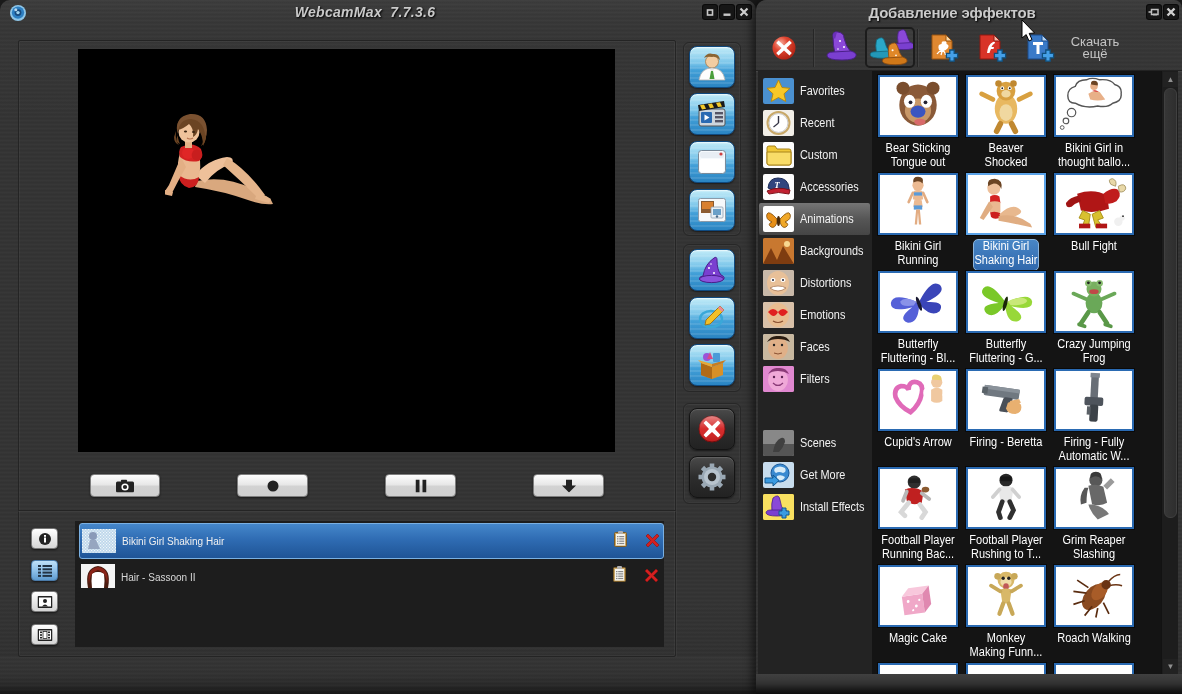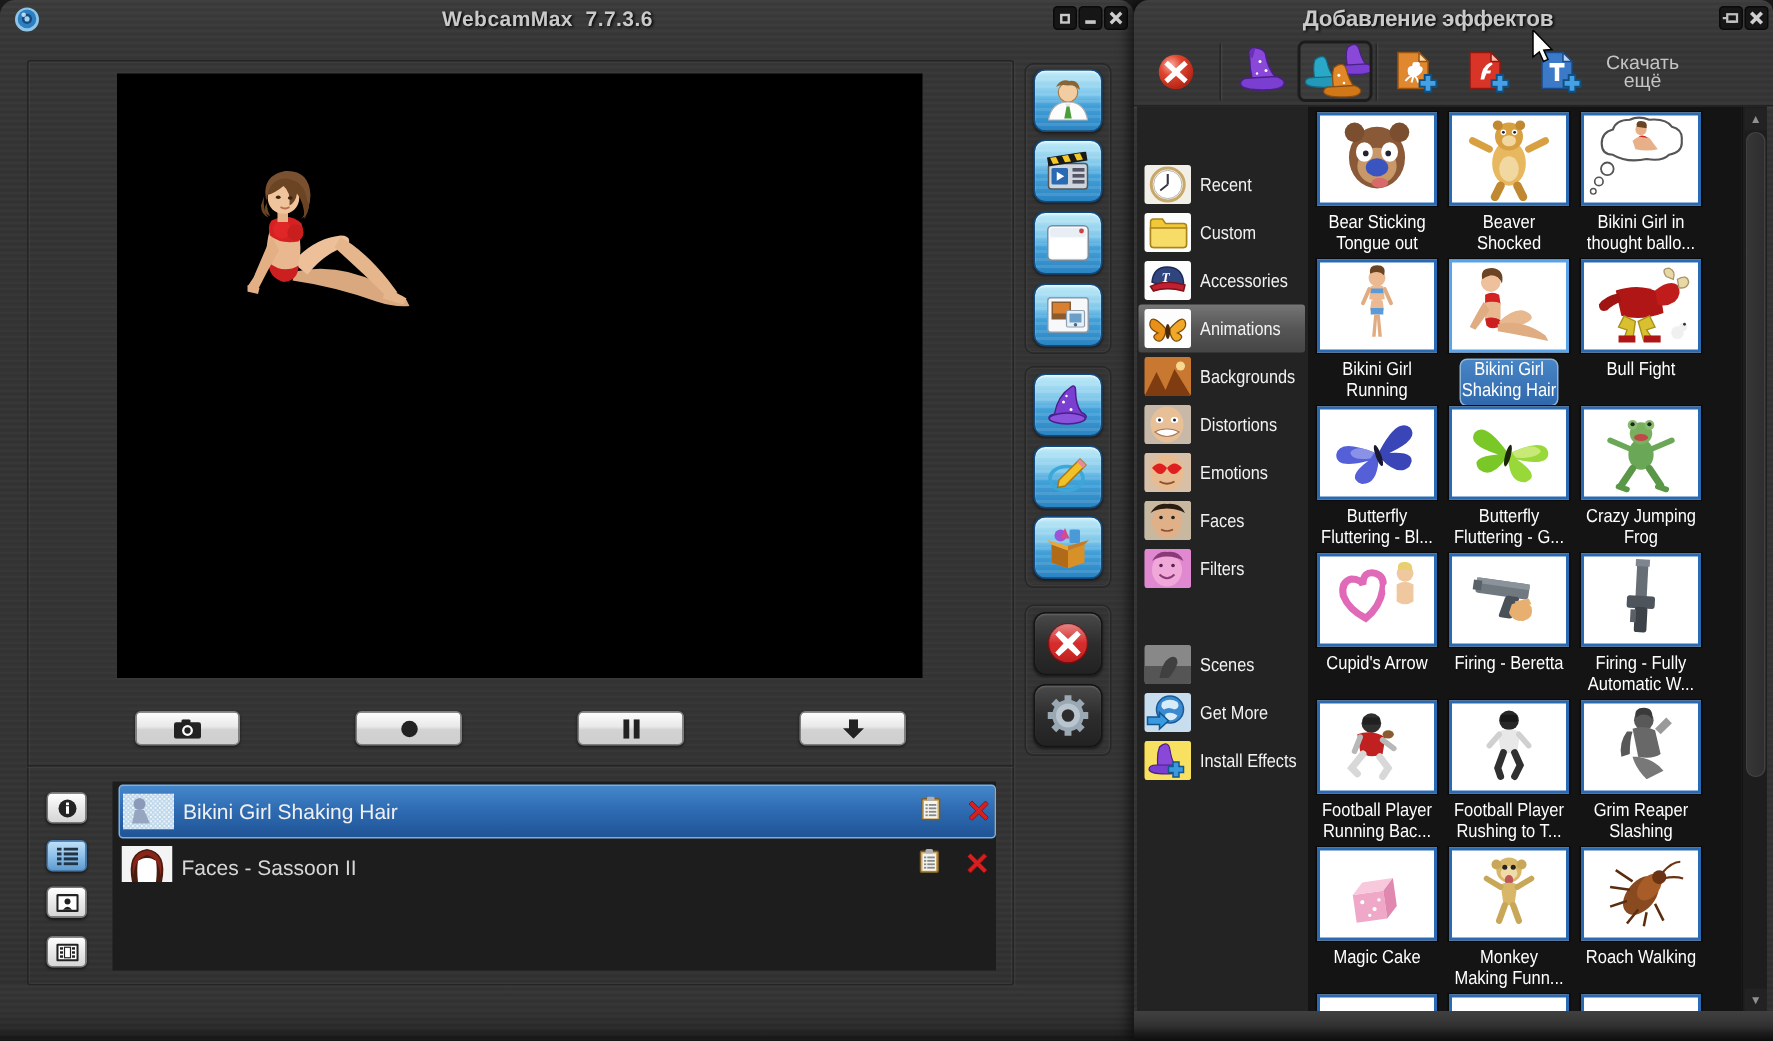--- a/index.html
+++ b/index.html
@@ -48,21 +48,21 @@
 .smbtn svg { position:absolute; left:50%; top:50%; transform:translate(-50%,-50%); }
 
 
 #listbox { left:75px; top:521px; width:589px; height:126px; background:#1d1d1d; }
 #row1 { position:absolute; left:4px; top:2px; width:585px; height:36px;
   background:linear-gradient(180deg,#4587cb 0,#2f6cb3 45%,#1f5496 100%);
   border:1px solid #7ab0e2; border-radius:3px; }
 #row2 { position:absolute; left:4px; top:38px; width:585px; height:37px; }
 .rowthumb { position:absolute; left:2px; top:5px; width:34px; height:24px; }
 .rowtext { position:absolute; left:42px; top:0; height:100%; display:flex; align-items:center;
-  font-size:14px; color:#f0f0f0; }
+  font-size:10px; color:#f0f0f0; }
 .clip { position:absolute; left:534px; top:7px; }
 .rowx { position:absolute; left:566px; top:10px; }
 
 
 .sidegroup { position:absolute; left:683px; width:58px; border:1px solid #272727; border-radius:6px; box-shadow:inset 0 0 0 1px rgba(255,255,255,0.04);}
 .bluebtn { position:absolute; left:689px; width:46px; height:42px; border-radius:8px;
   background:
    repeating-linear-gradient(180deg, rgba(255,255,255,0.10) 0 2px, rgba(255,255,255,0) 2px 5px),
    linear-gradient(180deg,#c2ecf8 0,#7cc6ea 40%,#42a0d8 58%,#2a84c2 100%);
   border:1px solid #0f4a80; box-shadow:inset 0 1px 1px rgba(255,255,255,0.6), 0 1px 2px rgba(0,0,0,0.5); }
@@ -112,21 +112,21 @@
    repeating-linear-gradient(180deg, rgba(255,255,255,0.014) 0 1px, rgba(0,0,0,0.04) 2px 3px, rgba(255,255,255,0) 3px 4px),
    linear-gradient(180deg,#353535 0,#323232 18px,#2a2a2a 28px,#171717 36px,#101010 100%); }
 
 .cursor { z-index:99; }
 </style>
 </head>
 <body>
 <div id="stage">
 
   <div id="mainwin" class="abs brushed">
-    <div class="titletext" style="width:730px;">WebcamMax&nbsp; 7.7.3.6</div>
+    <div class="titletext" style="width:730px;font-style:italic;">WebcamMax&nbsp; 7.7.3.6</div>
     <svg class="abs" style="left:9px;top:4px;" width="18" height="18" viewBox="0 0 18 18">
       <circle cx="9" cy="9" r="8" fill="#8ec6e8"></circle>
       <circle cx="9" cy="8.6" r="6.2" fill="#2d7fc2"></circle>
       <circle cx="9" cy="8.6" r="3.4" fill="#174a7e"></circle>
       <circle cx="9" cy="8.6" r="1.7" fill="#9fd4f0"></circle>
       <circle cx="6.8" cy="5.8" r="1.5" fill="#d5ecfa" opacity="0.85"></circle>
     </svg>
     <div class="winbtn" style="left:703px;"><svg width="14" height="14" viewBox="0 0 14 14">
           <rect x="4.5" y="5" width="5" height="5" fill="none" stroke="#c8c8c8" stroke-width="1.6"></rect>
         </svg></div>
@@ -274,21 +274,21 @@
             <path d="M2 0 L6.5 4.5 L11 0 L13 2 L8.5 6.5 L13 11 L11 13 L6.5 8.5 L2 13 L0 11 L4.5 6.5 L0 2 Z" fill="#d42020" stroke="#8e0f0f" stroke-width="0.6"></path>
           </svg>
       </div>
       <div id="row2">
         <svg class="rowthumb" width="34" height="24" viewBox="0 0 34 24">
           <rect width="34" height="24" fill="#f4f4f4"></rect>
           <path d="M7 24 Q3 4 17 2 Q31 4 27 24 L23 24 Q24 16 23 10 Q17 6 11 10 Q10 16 11 24 Z" fill="#4a1c10"></path>
           <path d="M8 20 Q5 5 17 3 Q29 5 26 20 Q25 8 17 6 Q9 8 8 20 Z" fill="#8a2418"></path>
           <path d="M11 10 Q17 6 23 10 L23 24 Q17 26 11 24 Z" fill="#fff"></path>
         </svg>
-        <div class="rowtext" style="color:#d8d8d8;">Faces - Sassoon II</div>
+        <div class="rowtext" style="color:#d8d8d8;">Hair - Sassoon II</div>
         <svg class="clip" width="13" height="16" viewBox="0 0 13 16">
             <rect x="0.5" y="1.5" width="12" height="14" rx="1" fill="#caa868" stroke="#7a5c28" stroke-width="1"></rect>
             <rect x="2" y="3" width="9" height="11.5" fill="#f5f5f0"></rect>
             <rect x="4" y="0" width="5" height="3" rx="1" fill="#b0b0b0"></rect>
             <g fill="#888">
               <rect x="3" y="5" width="1.5" height="1.2"></rect>
               <rect x="5.2" y="5" width="5" height="1.2"></rect>
               <rect x="3" y="7.3" width="1.5" height="1.2"></rect>
               <rect x="5.2" y="7.3" width="5" height="1.2"></rect>
               <rect x="3" y="9.6" width="1.5" height="1.2"></rect>
@@ -491,20 +491,26 @@
     <path d="M1 1 L15 1 L21 7 L21 25 L1 25 Z" fill="#3a7ac8" stroke="#1a4a88" stroke-width="1"></path>
     <path d="M15 1 L15 7 L21 7 Z" fill="#b8d4f0" stroke="#1a4a88" stroke-width="1"></path>
     <path d="M6 8 L16 8 L16 11 L12.5 11 L12.5 20 L9.5 20 L9.5 11 L6 11 Z" fill="#fff"></path>
     <path d="M23.2 16 v3.4 h3.4 v4.4 h-3.4 v3.4 h-4.4 v-3.4 h-3.4 v-4.4 h3.4 v-3.4 Z" fill="#45a0e8" stroke="#10507e" stroke-width="1.3"></path>
   </svg>
   <div class="abs" style="left:1060px;top:36px;width:70px;text-align:center;font-size:13px;line-height:12px;color:#c4c4c4;">Скачать<br>ещё</div>
 
   <div id="tooldiv" class="abs"></div>
 
   <div id="cats" class="abs">
+    <div class="cat" style="top:4px;">
+        <div class="caticon" style="background:#4a90d0;"><svg width="31" height="26" viewBox="0 0 31 26">
+            <path d="M15.5 2 L19 9.5 L27 10.3 L21 15.8 L22.8 23.5 L15.5 19.5 L8.2 23.5 L10 15.8 L4 10.3 L12 9.5 Z" fill="#f8c828" stroke="#b88a10" stroke-width="1"></path>
+          </svg></div>
+        <div class="cattext">Favorites</div>
+      </div>
     <div class="cat" style="top:36px;">
         <div class="caticon" style="background:#f2efe8;"><svg width="31" height="26" viewBox="0 0 31 26">
             <circle cx="15.5" cy="13" r="11" fill="#fdfdf8" stroke="#c8a868" stroke-width="2"></circle>
             <circle cx="15.5" cy="13" r="9.4" fill="#fff" stroke="#999" stroke-width="0.5"></circle>
             <path d="M15.5 13 L15.5 6" stroke="#334" stroke-width="1.4"></path>
             <path d="M15.5 13 L10.5 17" stroke="#334" stroke-width="1.2"></path>
           </svg></div>
         <div class="cattext">Recent</div>
       </div>
     <div class="cat" style="top:68px;">

